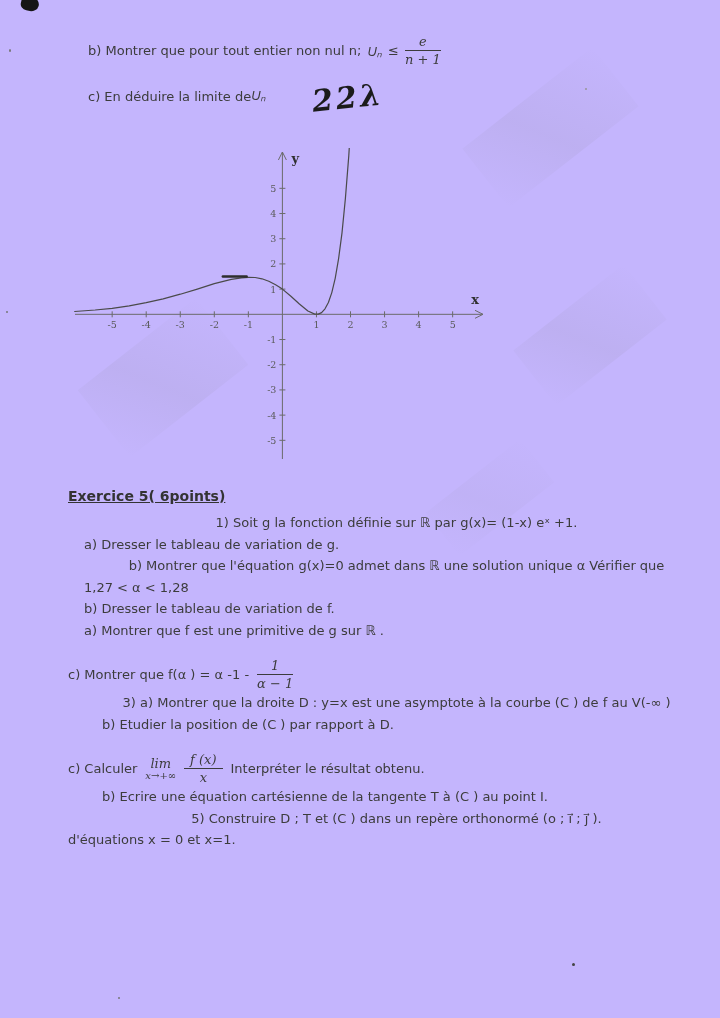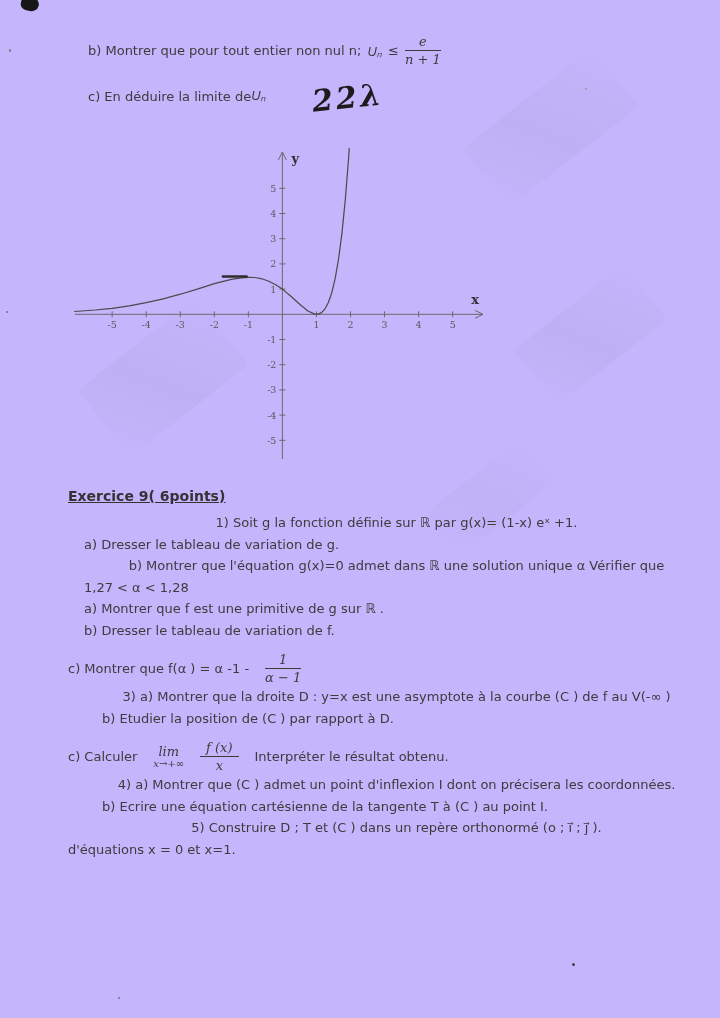--- a/index.html
+++ b/index.html
@@ -42,21 +42,21 @@
   svg text{font-family:"DejaVu Serif",serif;}
   
   .exercise{position:absolute;left:68px;top:488px;width:640px;}
   .ex-title{font-size:14px;font-weight:bold;color:#333;
     text-decoration:underline;margin:0 0 12px 0;}
   .line{font-size:13px;line-height:14.5px;margin:0 0 7px 0;}
   .lv0{margin-left:0;}
   .lv1{margin-left:17px;text-align:center;}
   .lv2{margin-left:16px;}
   .lv3{margin-left:34px;}
-  .special{display:flex;align-items:center;gap:16px;margin:14px 0 5px 0;font-size:13px;}
+  .special{display:flex;align-items:center;gap:8px;margin:20px 0 5px 0;font-size:13px;}
   .special .frac{font-size:13px;}
   .lim{display:inline-block;text-align:center;font-family:"DejaVu Serif",serif;font-style:italic;}
   .lim .t{display:block;font-size:13px;}
   .lim .b{display:block;font-size:10px;margin-top:-1px;}
 </style>
 </head>
 <body>
 
 <div class="page">
 
@@ -139,29 +139,29 @@
           <text x="203.40495867768595" y="43.81999999999999" text-anchor="end" font-size="9.5" fill="#5a5a5a">5</text>
         </g>
       <path id="g-curve" fill="none" stroke="#4a4a4a" stroke-width="1.2" stroke-linejoin="round" stroke-linecap="round" d="M1.7 163.5 L22.1 162.0 L39.2 160.3 L56.2 157.8 L73.2 154.7 L90.2 150.9 L107.3 146.2 L124.3 141.1 L141.3 135.6 L158.3 131.3 L168.5 129.8 L175.4 129.3 L182.2 129.5 L189.0 130.8 L195.8 133.3 L202.6 136.8 L209.4 141.1 L217.9 148.2 L226.4 156.0 L234.9 163.0 L241.8 166.1 L245.2 166.1 L248.6 164.6 L252.0 160.8 L255.4 154.5 L258.8 144.6 L262.2 130.3 L265.6 110.6 L269.0 84.9 L272.4 50.4 L275.8 7.6 L277.5 -20.2"></path>
       <line id="g-dash" stroke="#2e2e2e" stroke-width="2.4" stroke-linecap="round" x1="149.8181818181818" y1="128.52" x2="173.65289256198346" y2="128.52"></line>
       <text id="g-xlabel" font-size="13" font-weight="bold" fill="#2f2f2f" x="406" y="156.32" text-anchor="end">x</text>
       <text id="g-ylabel" font-size="13" font-weight="bold" fill="#2f2f2f" x="218.40495867768595" y="15">y</text>
     </svg>
   </div>
 
   <div class="exercise">
-    <div class="ex-title">Exercice 9( 6points)</div>
+    <div class="ex-title">Exercice 5( 6points)</div>
 
     <div id="lines-a">
         <div class="line lv1">1)  Soit g la fonction définie sur ℝ par g(x)= (1-x) eˣ +1.</div>
         <div class="line lv2">a)  Dresser le tableau de variation de g.</div>
         <div class="line lv1">b)  Montrer que l'équation g(x)=0 admet dans ℝ une solution unique  α   Vérifier que</div>
         <div class="line lv2">1,27 &lt; α &lt; 1,28</div>
+        <div class="line lv2">b)  Dresser le tableau de variation de f.</div>
         <div class="line lv2">a)  Montrer que f est une primitive de g sur ℝ .</div>
-        <div class="line lv2">b)  Dresser le tableau de variation de f.</div>
       </div>
 
     <div class="special lv2">
       <span>c)  Montrer que f(α ) =  α -1 -</span>
       <span class="frac">
         <span class="num">1</span>
         <span class="den">α − 1</span>
       </span>
     </div>
 
@@ -177,20 +177,19 @@
         <span class="b">x→+∞</span>
       </span>
       <span class="frac">
         <span class="num">f (x)</span>
         <span class="den">x</span>
       </span>
       <span>Interpréter le résultat obtenu.</span>
     </div>
 
     <div id="lines-c">
-        <div class="line lv1">4) a) Montrer que (C ) admet un point d'inflexion I dont on précisera les coordonnées.</div>
         <div class="line lv3">b) Ecrire une équation cartésienne de la tangente T à (C ) au point I.</div>
         <div class="line lv1">5) Construire D ; T et (C ) dans un repère orthonormé  (o ; i⃗ ; j⃗ ).</div>
         <div class="line lv0">d'équations x = 0 et x=1.</div>
       </div>
   </div>
 
 </div>
 
 </body></html>

